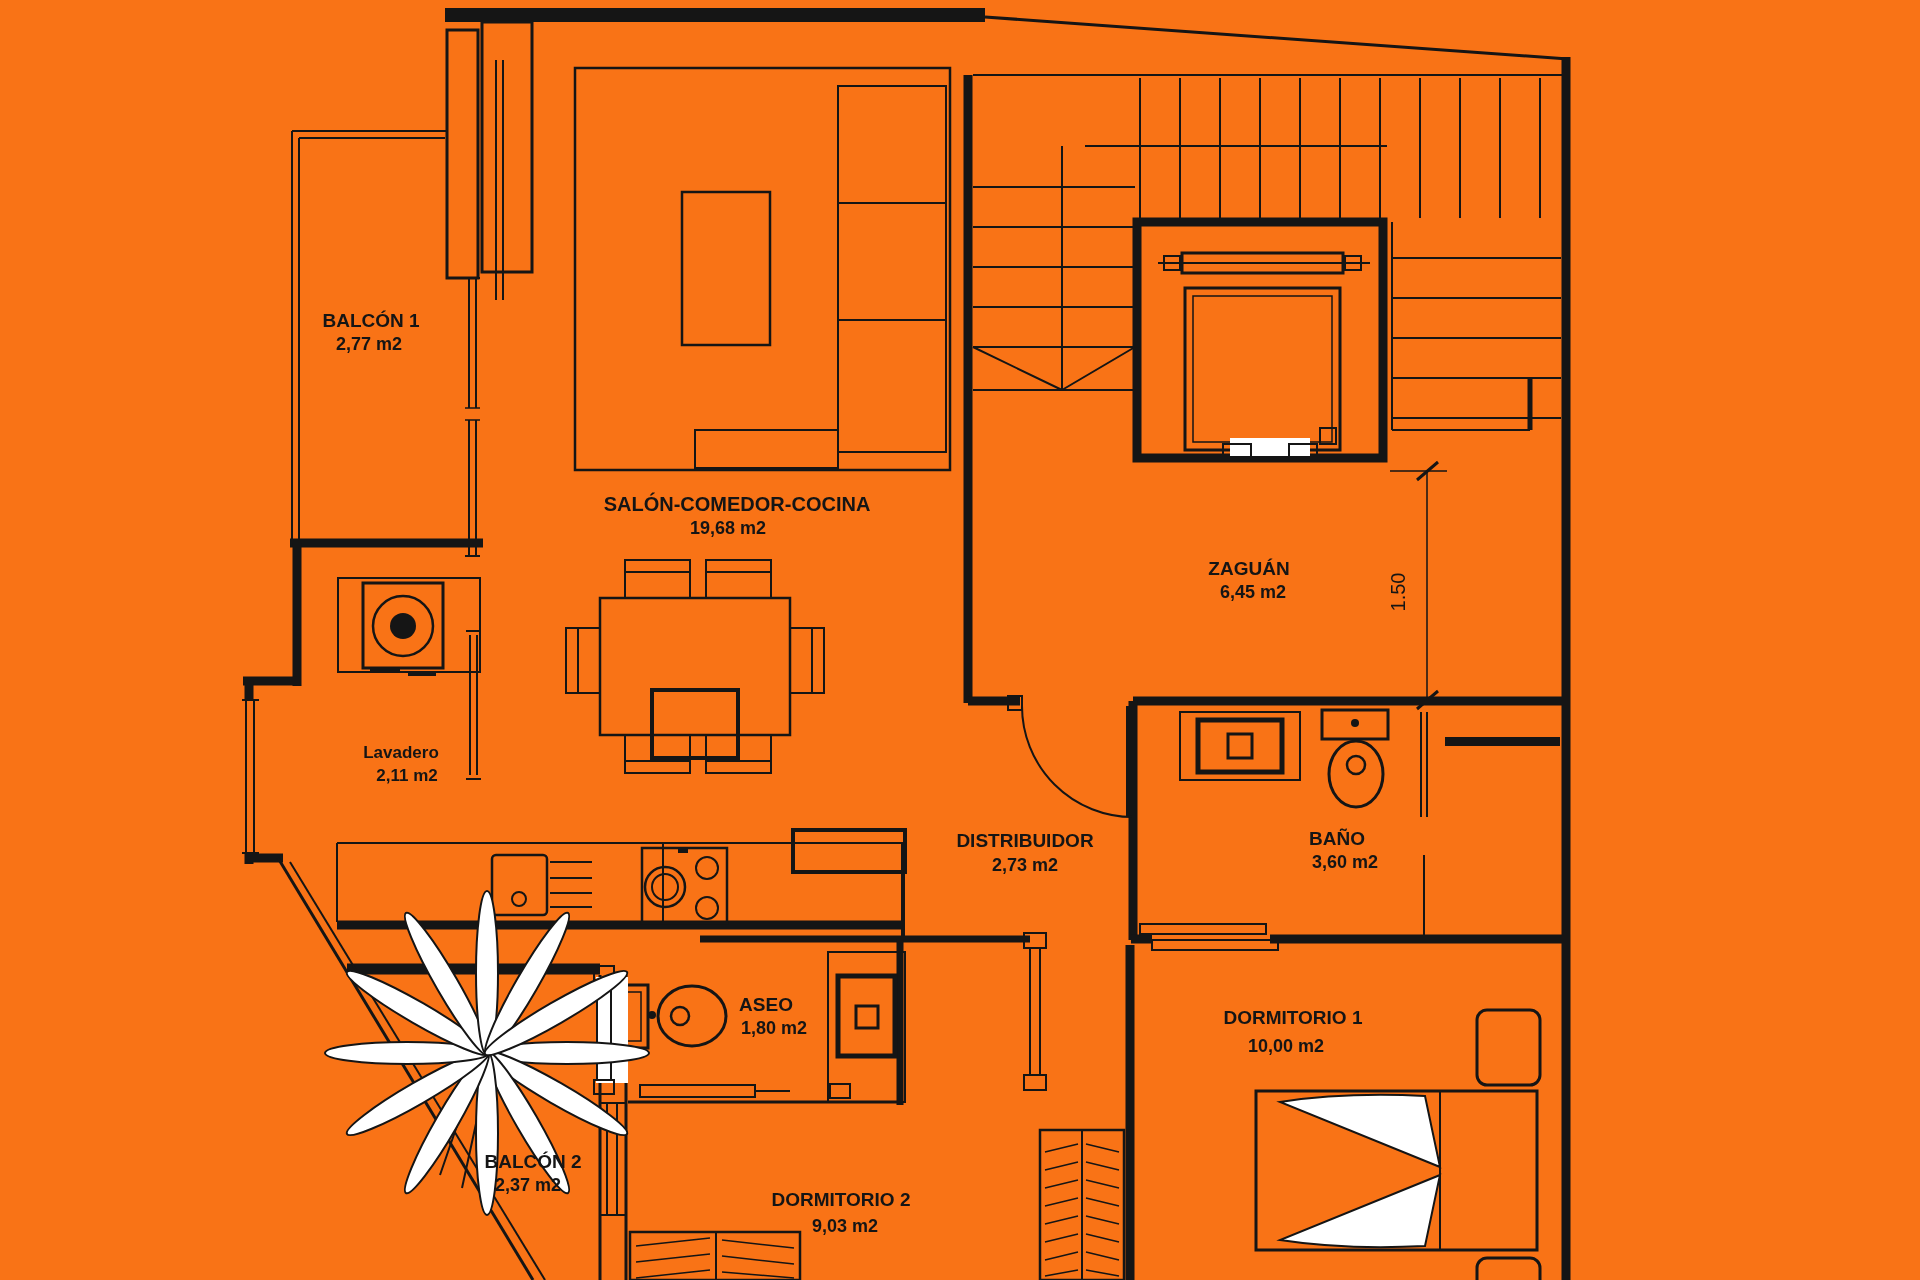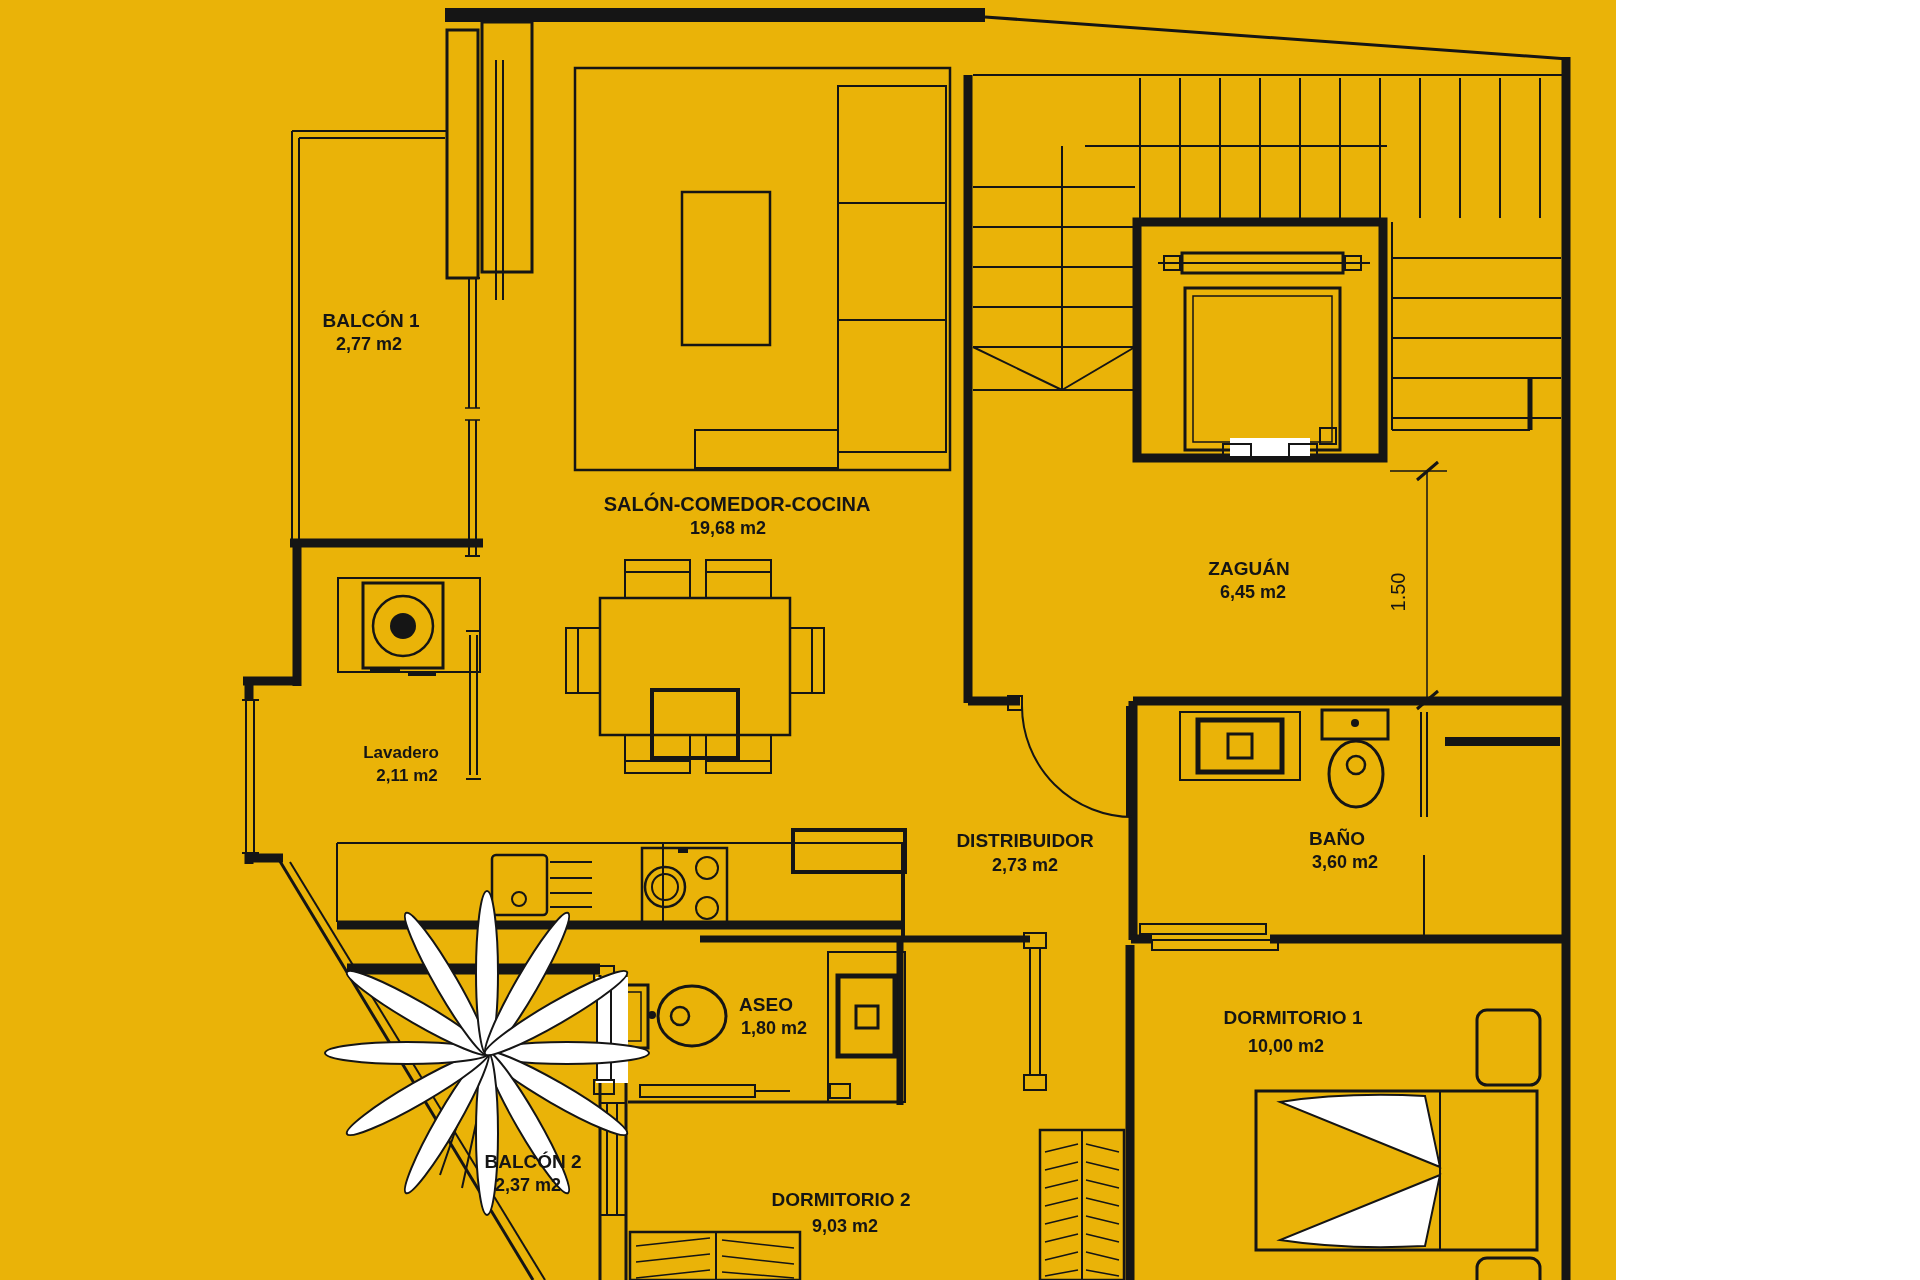--- a/index.html
+++ b/index.html
@@ -1,16 +1,16 @@
 <!DOCTYPE html>
 <html><head>
 <meta charset="utf-8">
 <style>
   html,body{margin:0;padding:0;background:#fff;}
-  .page{width:1616px;height:1280px;background:#eab308;overflow:hidden;}
+  .page{width:1920px;height:1280px;background:#f97316;overflow:hidden;}
   svg{display:block;}
   .ln{stroke:#151515;fill:none;stroke-linecap:butt;}
   .w14{stroke-width:14}.w11{stroke-width:11}.w9{stroke-width:9}.w7{stroke-width:7}.w5{stroke-width:5}.w4{stroke-width:4}.w3{stroke-width:3}
   .w25{stroke-width:2.5}.w2{stroke-width:2}.w15{stroke-width:1.5}
   .wht{fill:#ffffff;stroke:none}
   .blk{fill:#151515;stroke:none}
   .leaf{fill:#ffffff;stroke:#151515;stroke-width:2}
   .pillow{fill:#ffffff;stroke:#151515;stroke-width:2}
   text.lbl{font:bold 19px "Liberation Sans", sans-serif;fill:#151515;stroke:none;text-anchor:middle}
   text.big{font:bold 20px "Liberation Sans", sans-serif;fill:#151515;stroke:none;text-anchor:middle}

